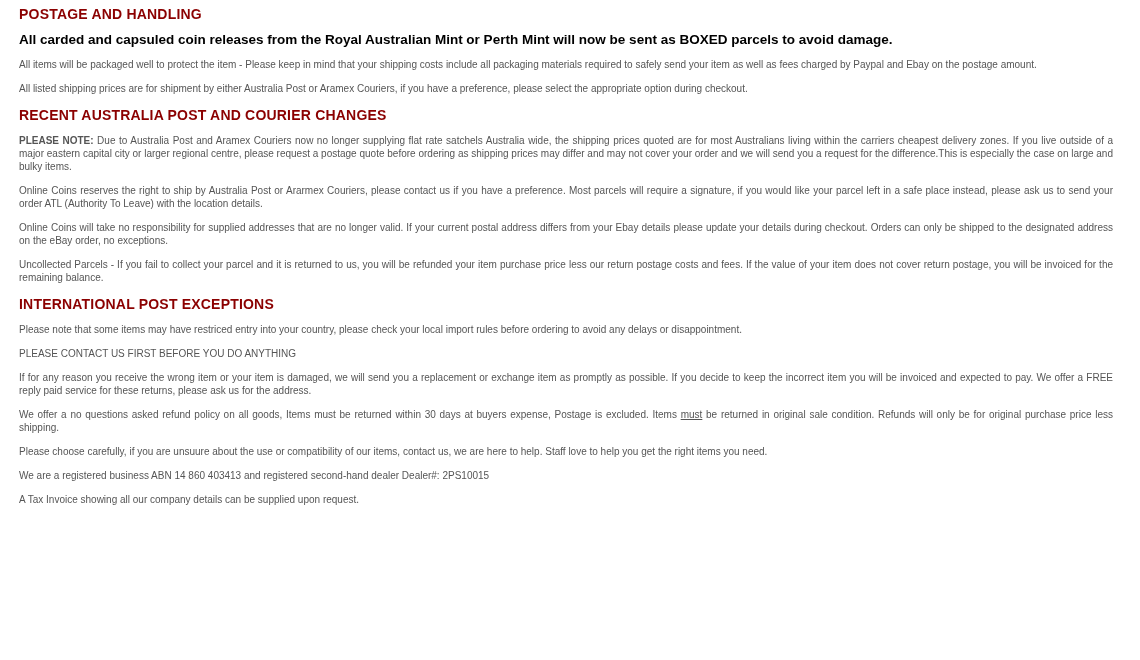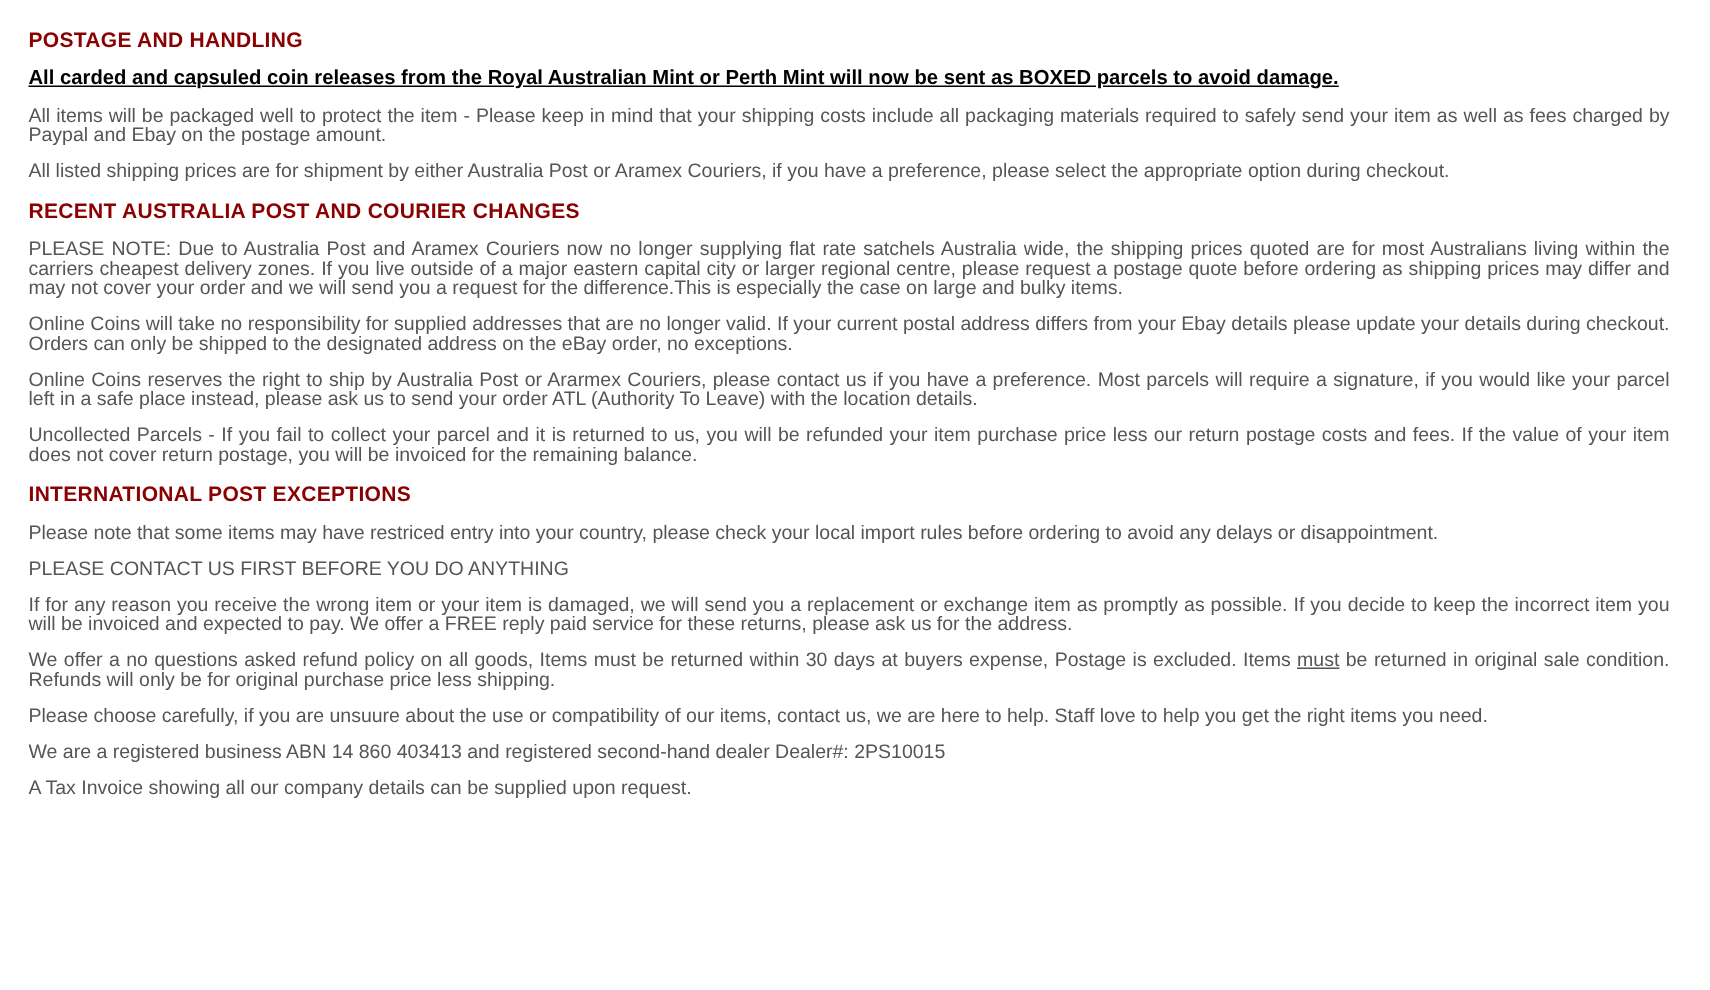--- a/index.html
+++ b/index.html
@@ -20,62 +20,61 @@
   }
   .hd {
     margin: 13px 0 12px 0;
     font-size: 14px;
     line-height: 14px;
     font-weight: bold;
     color: #8b0000;
     letter-spacing: 0.2px;
   }
   .hd.first {
-    margin-top: 12px;
+    margin-top: 0;
   }
   p.para {
     margin: 11px 0;
-    font-size: 13px;
+    font-size: 10px;
     line-height: 13px;
     color: #555555;
     text-align: justify;
   }
   p.bold-notice {
     margin: 11px 0;
     font-size: 13.5px;
     line-height: 13.5px;
     font-weight: bold;
     color: #000000;
     text-align: justify;
-    text-decoration: underline;
   }
   .inline-bold {
-    font-weight: normal;
+    font-weight: bold;
   }
   .uln {
     text-decoration: underline;
   }
 </style>
 </head>
 <body>
 
 <div class="page">
 
   <section>
     <h3 class="hd first">POSTAGE AND HANDLING</h3>
     <p class="bold-notice">All carded and capsuled coin releases from the Royal Australian Mint or Perth Mint will now be sent as BOXED parcels to avoid damage.</p>
     <p class="para">All items will be packaged well to protect the item - Please keep in mind that your shipping costs include all packaging materials required to safely send your item as well as fees charged by Paypal and Ebay on the postage amount.</p>
     <p class="para">All listed shipping prices are for shipment by either Australia Post or Aramex Couriers, if you have a preference, please select the appropriate option during checkout.</p>
   </section>
 
   <section>
     <h3 class="hd">RECENT AUSTRALIA POST AND COURIER CHANGES</h3>
     <p class="para"><span class="inline-bold">PLEASE NOTE:</span><span> Due to Australia Post and Aramex Couriers now no longer supplying flat rate satchels Australia wide, the shipping prices quoted are for most Australians living within the carriers cheapest delivery zones. If you live outside of a major eastern capital city or larger regional centre, please request a postage quote before ordering as shipping prices may differ and may not cover your order and we will send you a request for the difference.This is especially the case on large and bulky items.</span></p>
+    <p class="para">Online Coins reserves the right to ship by Australia Post or Ararmex Couriers, please contact us if you have a preference. Most parcels will require a signature, if you would like your parcel left in a safe place instead, please ask us to send your order ATL (Authority To Leave) with the location details.</p>
     <p class="para">Online Coins will take no responsibility for supplied addresses that are no longer valid. If your current postal address differs from your Ebay details please update your details during checkout. Orders can only be shipped to the designated address on the eBay order, no exceptions.</p>
-    <p class="para">Online Coins reserves the right to ship by Australia Post or Ararmex Couriers, please contact us if you have a preference. Most parcels will require a signature, if you would like your parcel left in a safe place instead, please ask us to send your order ATL (Authority To Leave) with the location details.</p>
     <p class="para">Uncollected Parcels - If you fail to collect your parcel and it is returned to us, you will be refunded your item purchase price less our return postage costs and fees. If the value of your item does not cover return postage, you will be invoiced for the remaining balance.</p>
   </section>
 
 
   <section>
     <h3 class="hd">INTERNATIONAL POST EXCEPTIONS</h3>
     <p class="para">Please note that some items may have restriced entry into your country, please check your local import rules before ordering to avoid any delays or disappointment.</p>
   </section>
 
   <section>

